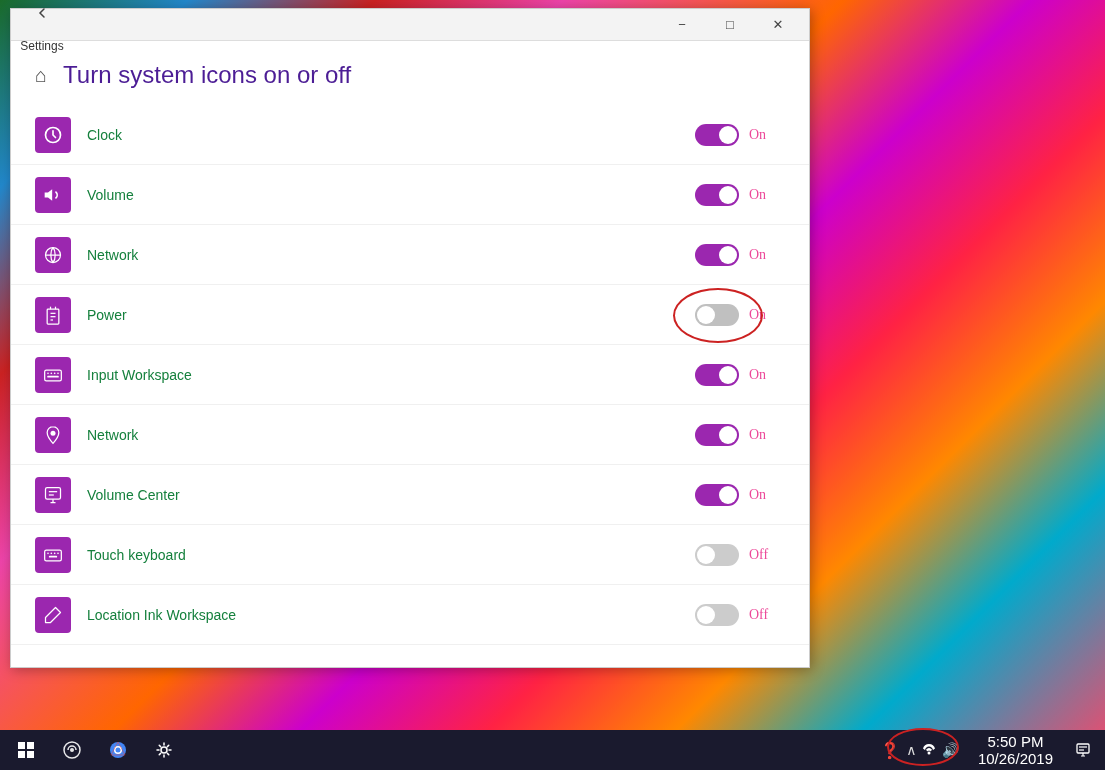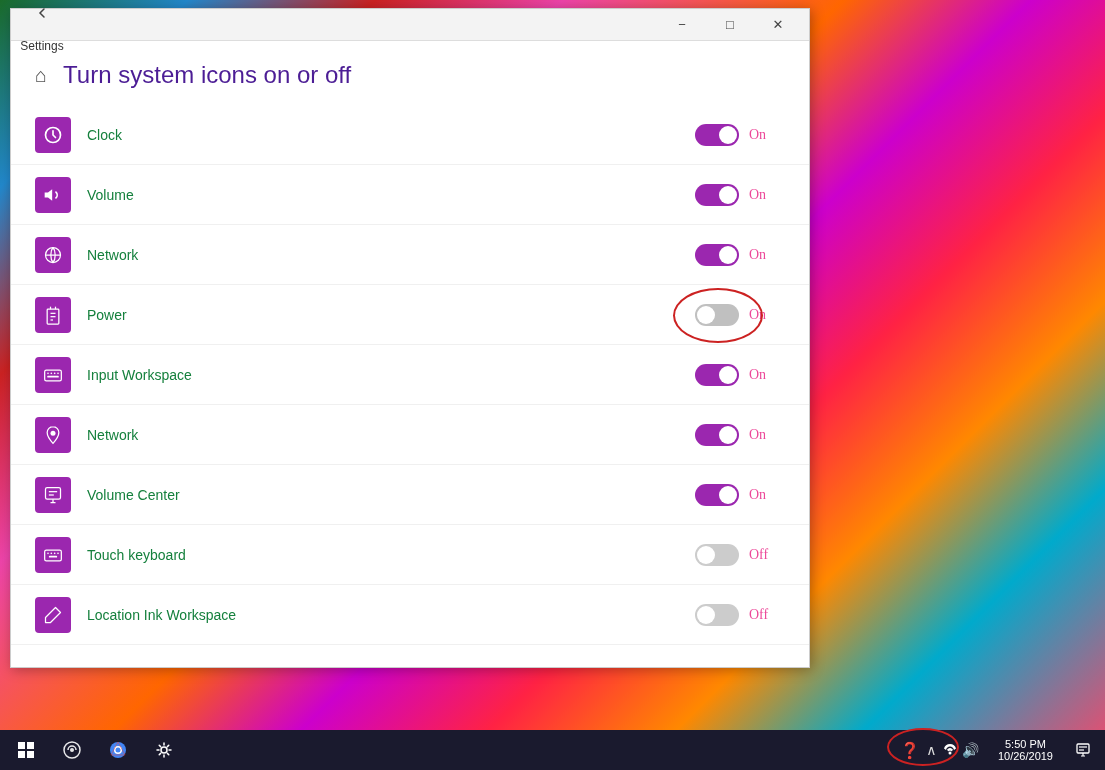--- a/index.html
+++ b/index.html
@@ -253,21 +253,21 @@
     .systray-icon {
       font-size: 14px;
       color: #ddd;
       cursor: pointer;
     }
     .clock-area {
       display: flex;
       flex-direction: column;
       align-items: center;
       justify-content: center;
-      font-size: 11px;
+      font-size: 15px;
       color: #fff;
       padding: 0 8px;
       cursor: pointer;
       height: 100%;
     }
     .action-center-btn {
       width: 36px;
       height: 40px;
       display: flex;
       align-items: center;

